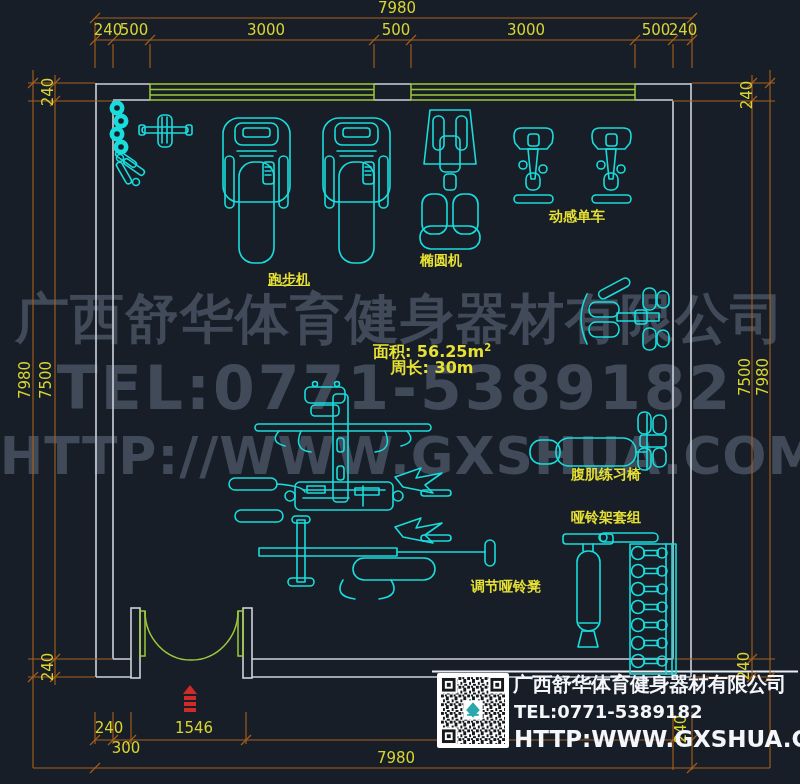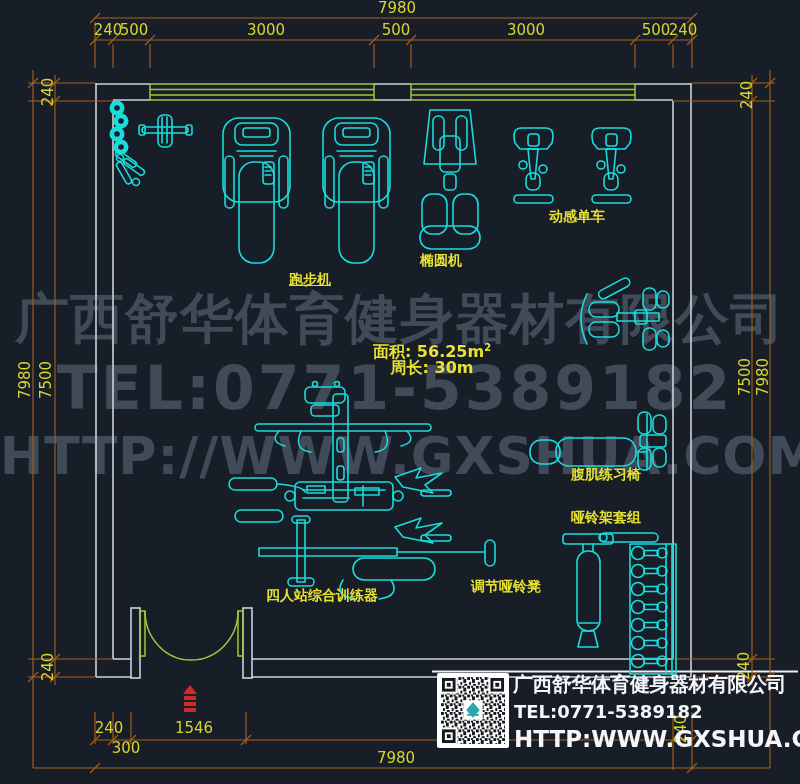--- a/index.html
+++ b/index.html
@@ -299,27 +299,26 @@
   <div class="txt dimtext vtext" style="left:763px;top:377px;">7980</div>
   <div class="txt dimtext vtext" style="left:747px;top:95px;">240</div>
   <div class="txt dimtext vtext" style="left:744px;top:666px;">240</div>
 
   <div class="txt dimtext ctext" style="left:109px;top:721px;">240</div>
   <div class="txt dimtext ctext" style="left:194px;top:721px;">1546</div>
   <div class="txt dimtext ctext" style="left:126px;top:741px;">300</div>
   <div class="txt dimtext vtext" style="left:681px;top:729px;">240</div>
   <div class="txt dimtext ctext" style="left:396px;top:751px;">7980</div>
 
-  <div class="txt eqlabel" style="left:289px;top:272px;text-decoration:underline;">跑步机</div>
+  <div class="txt eqlabel" style="left:268px;top:272px;text-decoration:underline;">跑步机</div>
   <div class="txt eqlabel" style="left:420px;top:253px;">椭圆机</div>
   <div class="txt eqlabel" style="left:549px;top:209px;">动感单车</div>
   <div class="txt eqlabel" style="left:571px;top:467px;">腹肌练习椅</div>
   <div class="txt eqlabel" style="left:571px;top:510px;">哑铃架套组</div>
   <div class="txt eqlabel" style="left:471px;top:579px;">调节哑铃凳</div>
-  <div class="txt eqlabel" style="left:266px;top:588px;">四人站综合训练器</div>
 
   <div class="txt info" style="left:432px;top:343px;font-size:16px;">
     <span>面积: 56.25m</span><sup>2</sup>
   </div>
   <div class="txt info" style="left:432px;top:360px;font-size:16px;">周长: 30m</div>
 
   <div class="qr">
     <svg width="64" height="67" viewBox="0 0 66 69">
       <defs>
         <pattern id="qrp" width="9" height="9" patternUnits="userSpaceOnUse">

